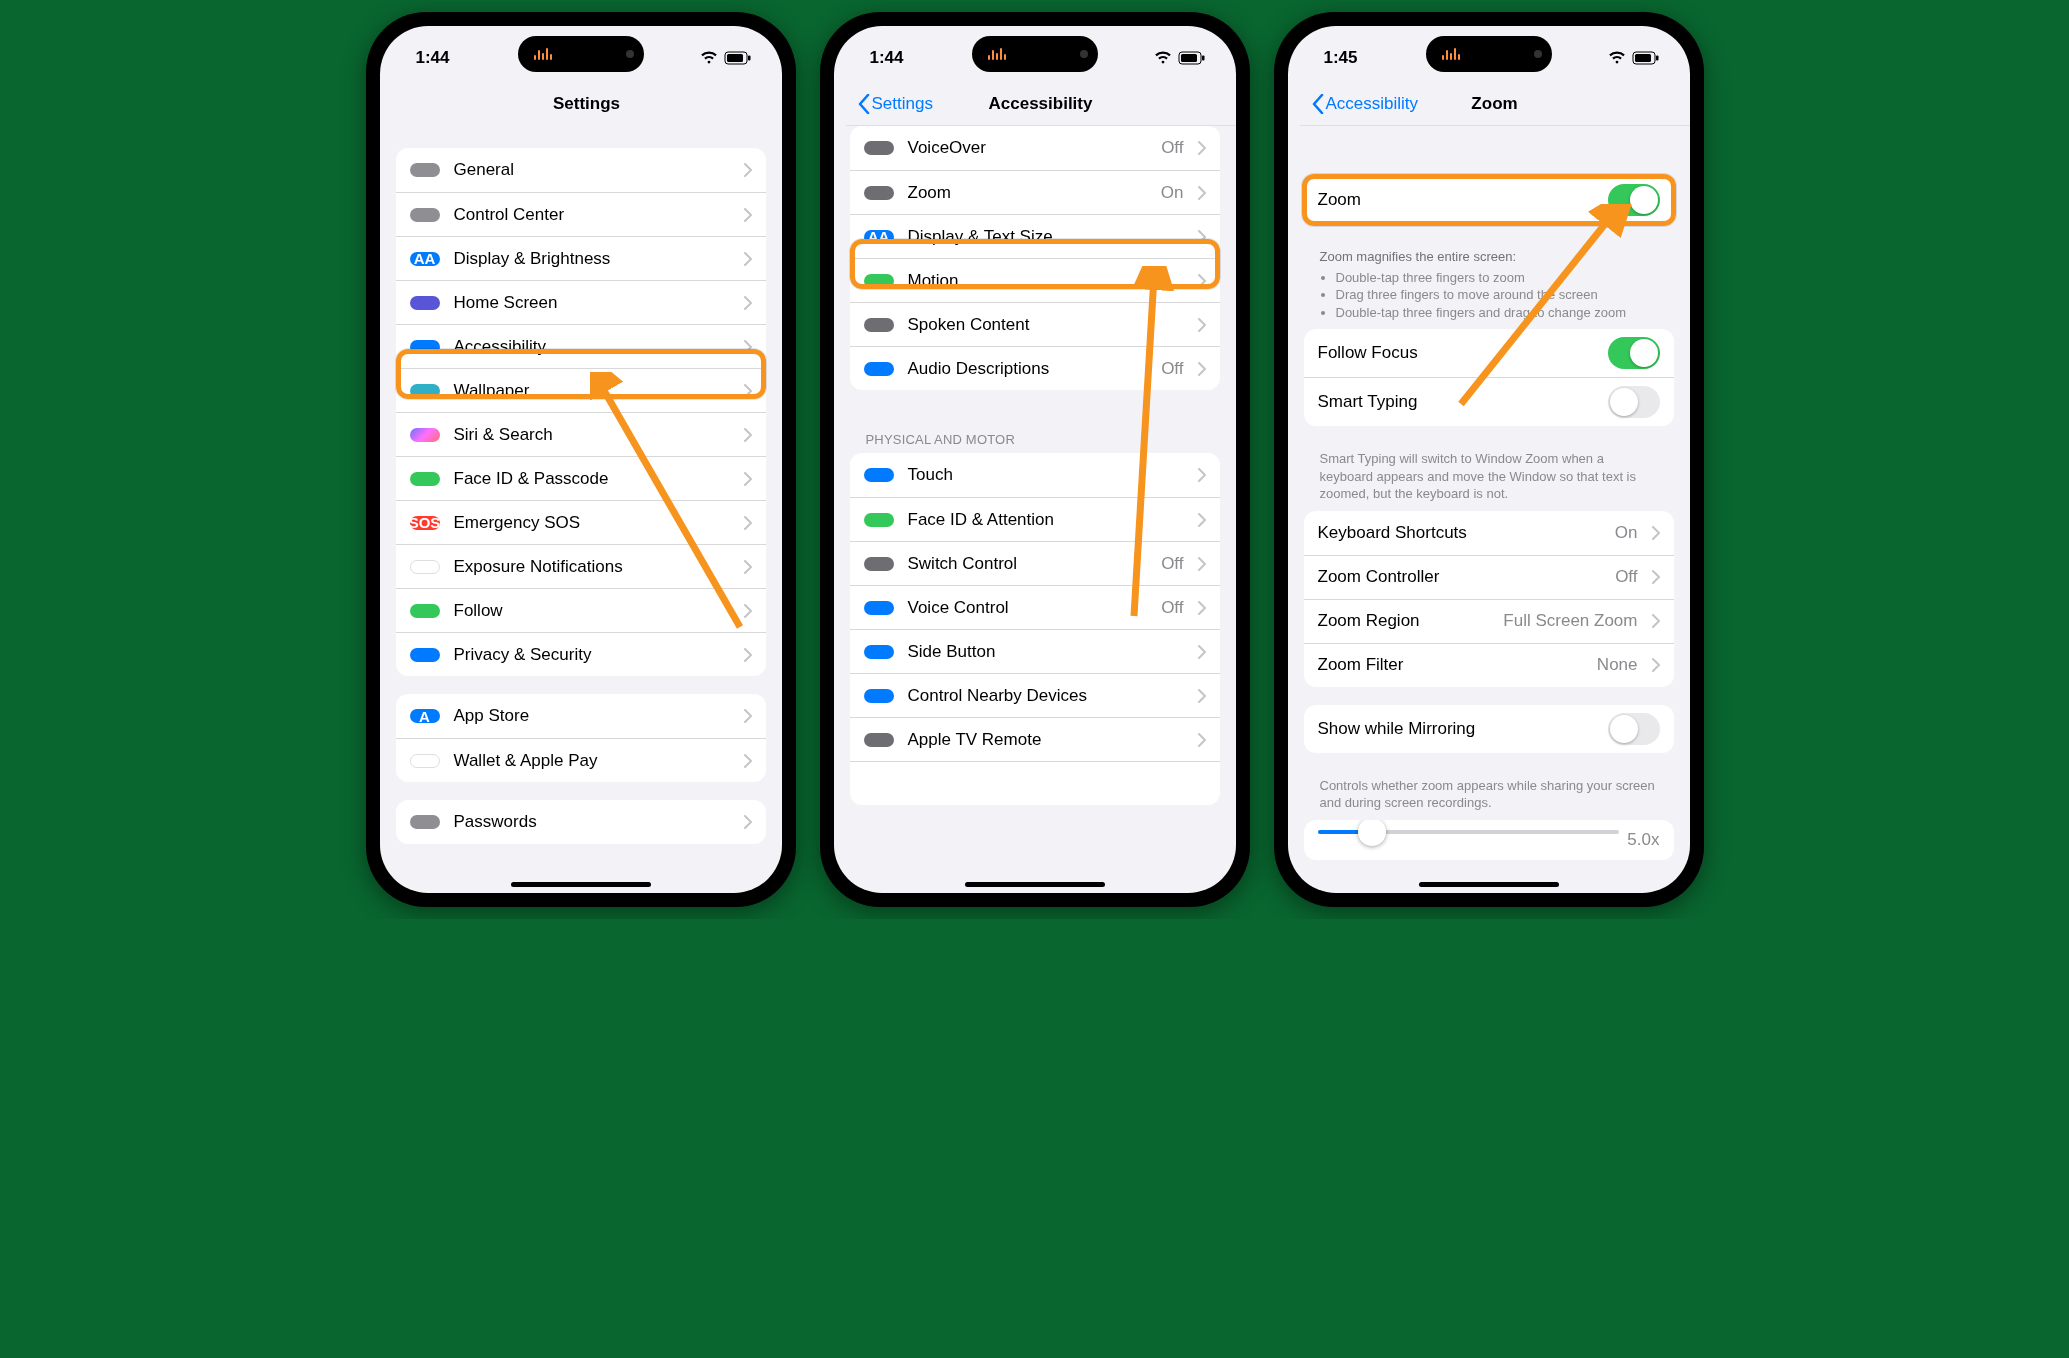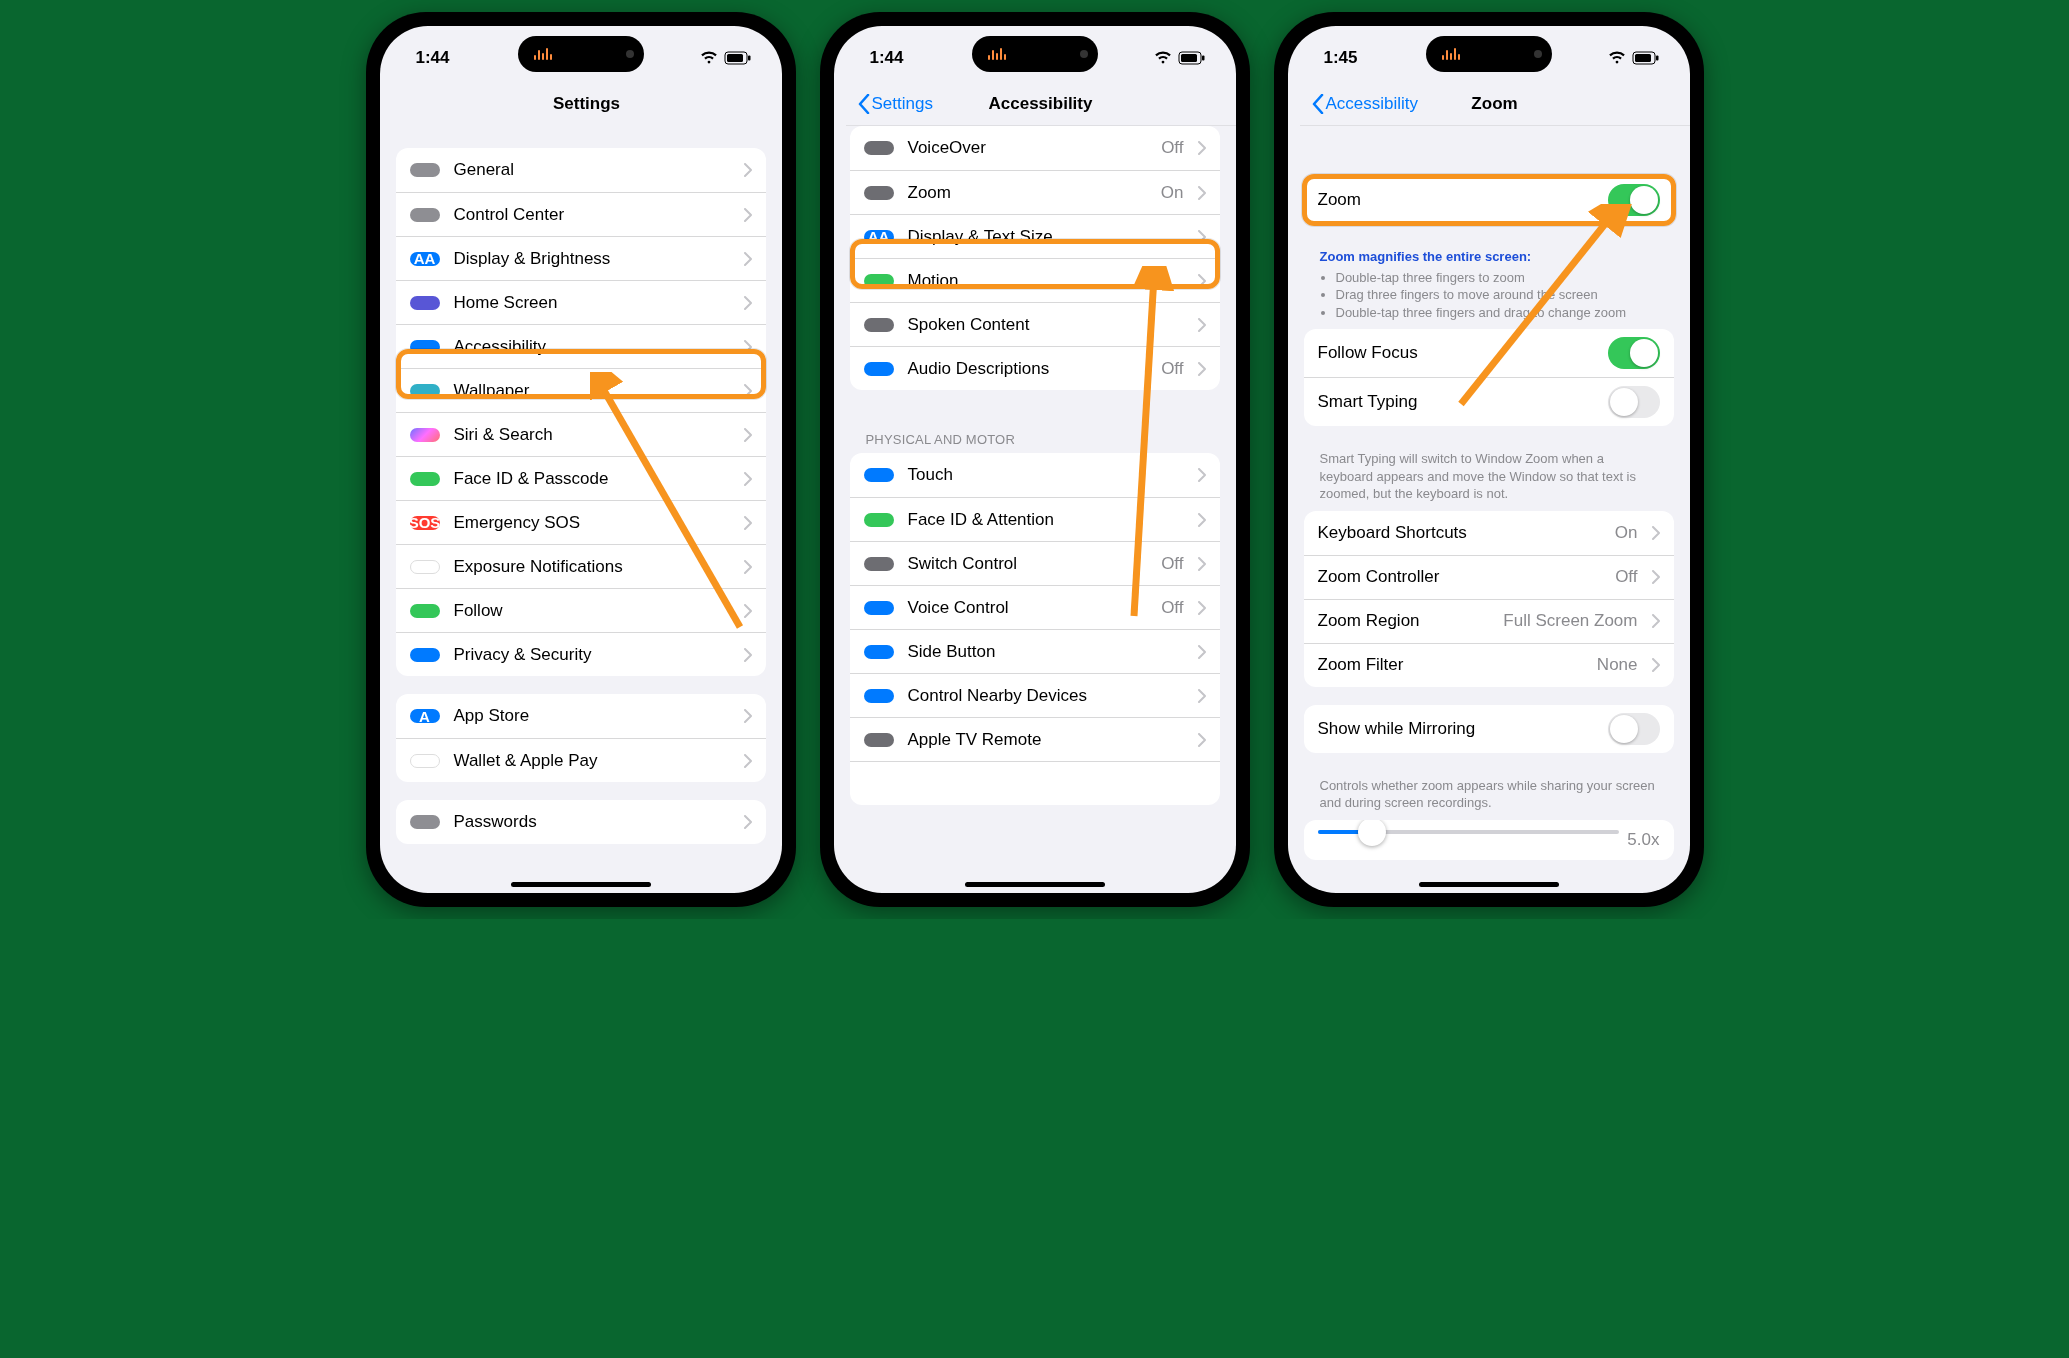--- a/index.html
+++ b/index.html
@@ -67,21 +67,21 @@
 
   .section-header {
     font-size:13px; color:#8a8a8e; text-transform:uppercase;
     padding: 24px 16px 6px 16px; letter-spacing:.2px;
   }
   .section-footer {
     font-size:13px; color:#8a8a8e;
     padding: 6px 16px 8px 16px; line-height:1.35;
   }
   .section-footer ul { margin:3px 0 0 0; padding-left:16px; }
-  .section-footer .lead { font-weight:700; color:#1d4ed8; }
+  .section-footer .lead { font-weight:400; color:#737373; }
 
   .group {
     background:#fff; border-radius:12px; overflow:hidden;
     margin-bottom:18px;
   }
   .row {
     display:flex; align-items:center; min-height:44px;
     padding: 8px 14px 8px 14px; gap:14px;
     border-top: 0.5px solid rgba(60,60,67,.2);
     position:relative;

